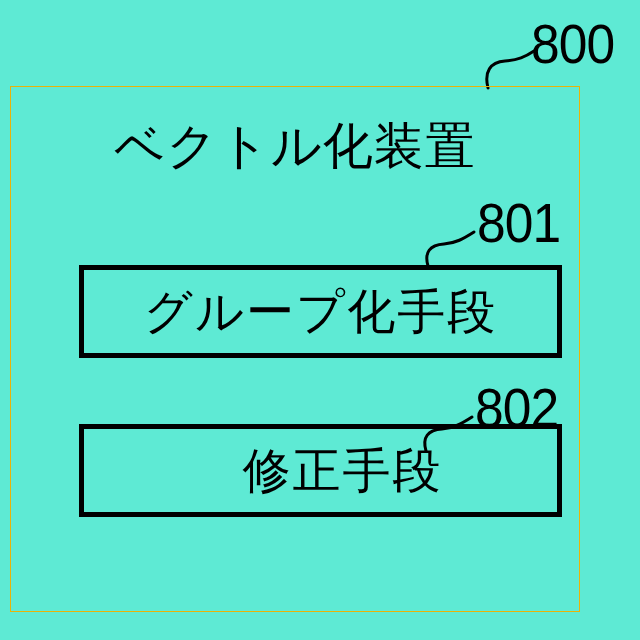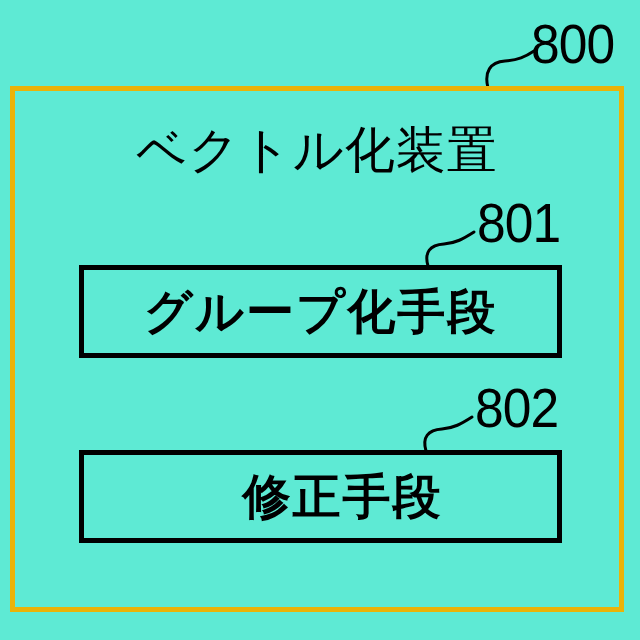--- a/index.html
+++ b/index.html
@@ -40,23 +40,23 @@
     transform: scaleX(0.92);
     transform-origin: left top;
   }
   .ref-800 { left: 531px; top: 16px; }
   .ref-801 { left: 477px; top: 195px; }
   .ref-802 { left: 475px; top: 380px; }
   .outer-box {
     position: absolute;
     left: 10px;
     top: 86px;
-    width: 614px;
+    width: 570px;
     height: 526px;
-    border: 5px solid #eab308;
+    border: 1px solid #eab308;
     box-sizing: border-box;
   }
   .device-title {
     position: absolute;
     left: 0;
     top: 27px;
     width: 100%;
     height: 64px;
     line-height: 64px;
     text-align: center;
@@ -70,24 +70,24 @@
     left: 79px;
     width: 483px;
     height: 93px;
     border: 5px solid #000000;
     box-sizing: border-box;
     display: flex;
     align-items: center;
     justify-content: center;
   }
   .box-801 { top: 265px; }
-  .box-802 { top: 450px; padding-left: 44px; }
+  .box-802 { top: 424px; padding-left: 44px; }
   .inner-box span {
     font-size: 48px;
-    font-weight: 700;
+    font-weight: 400;
     letter-spacing: 2px;
     white-space: nowrap;
     text-align: center;
   }
 </style>
 </head>
 <body>
 
 <div class="figure">
 

